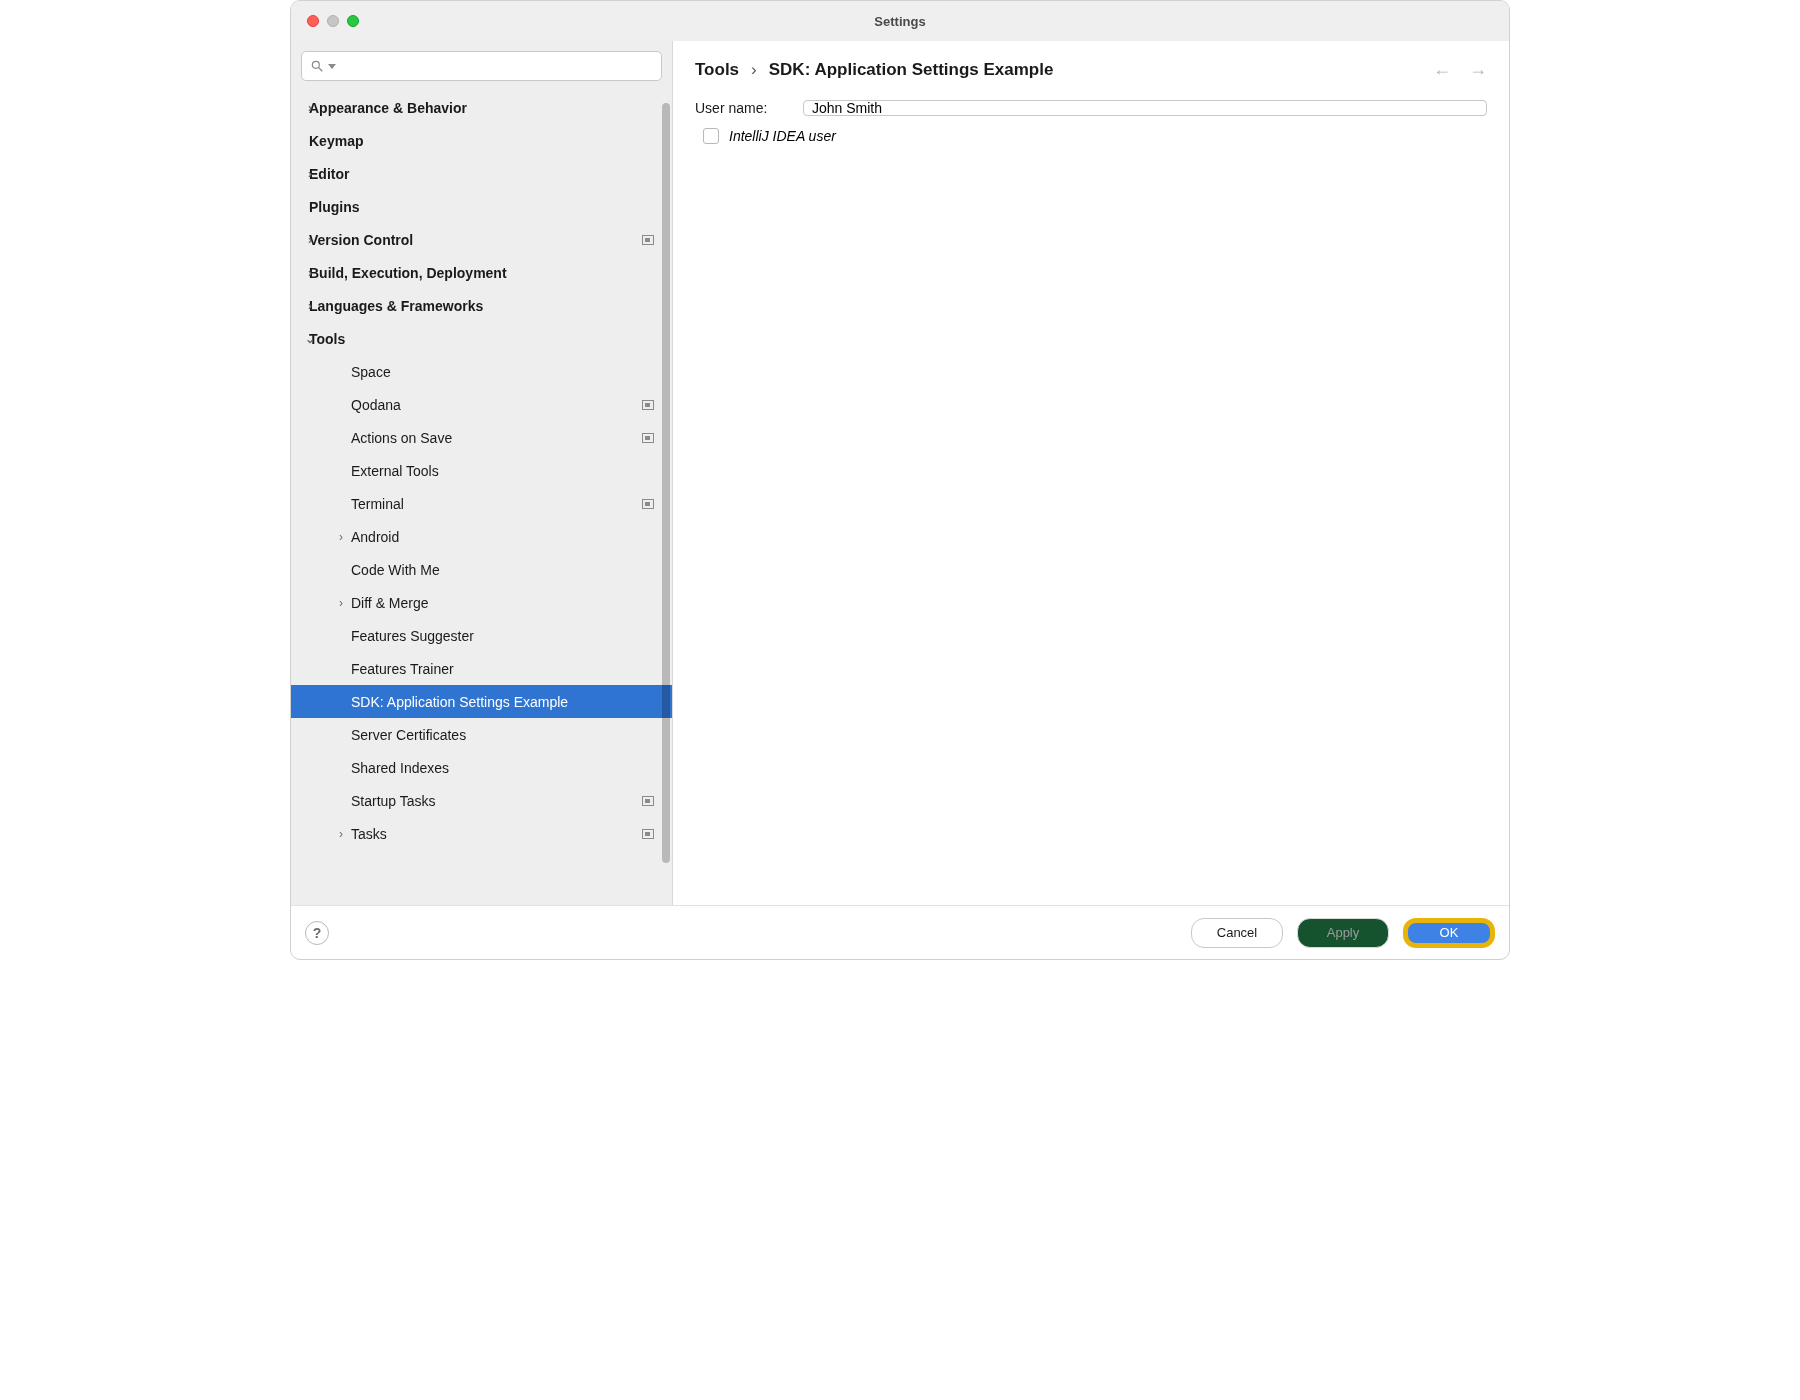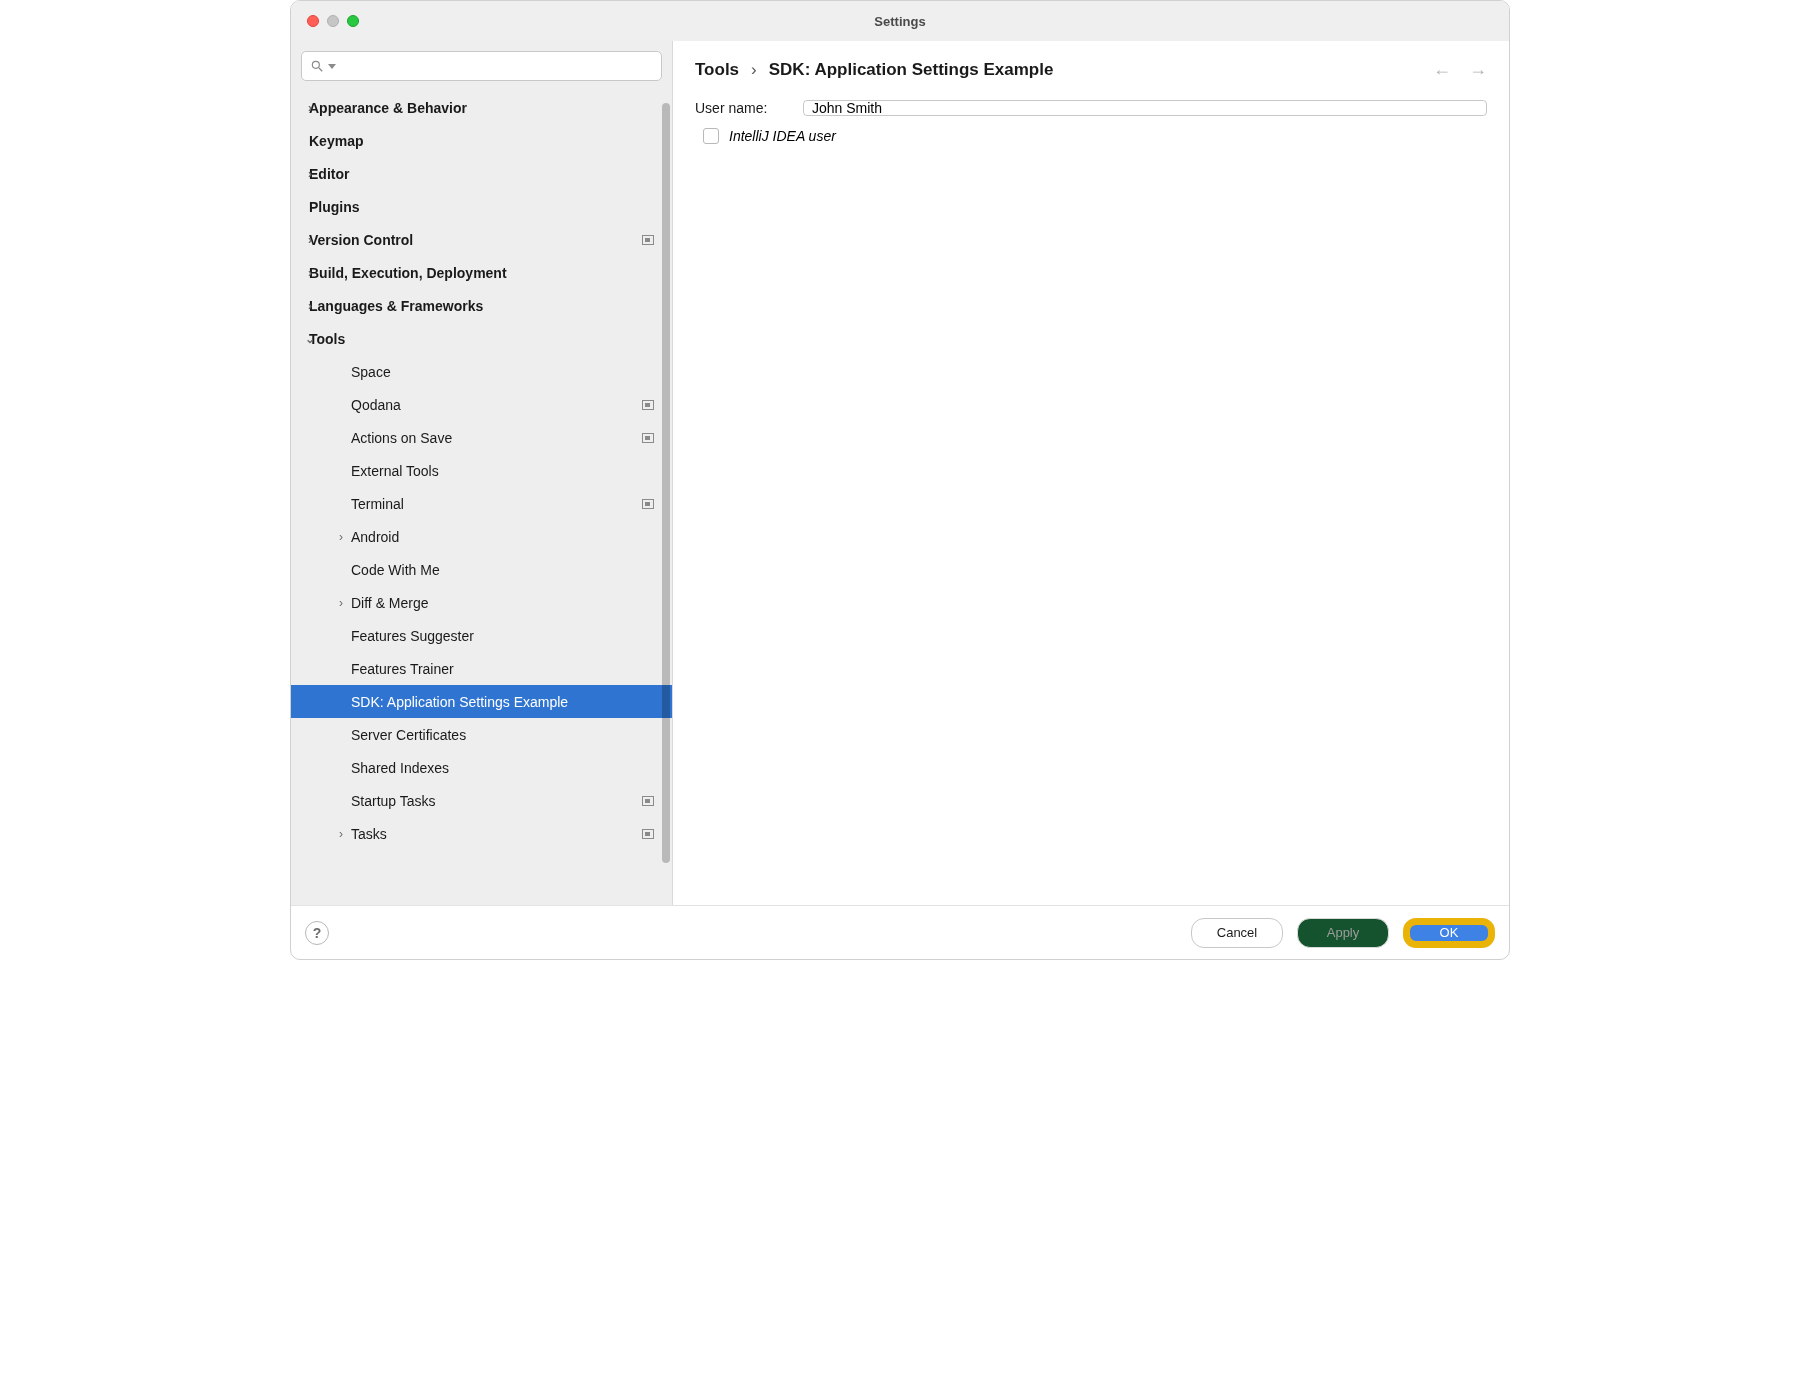--- a/index.html
+++ b/index.html
@@ -236,21 +236,21 @@
     border: 1px solid #c8c8c8;
     color: #1a1a1a;
   }
   .btn.disabled {
     background: #14532d;
     border: 1px solid #dadada;
     color: #9c9c9c;
   }
   .btn.primary {
     background: #3e82e6;
-    border: 7px solid #eab308;
+    border: 5px solid #eab308;
     color: #fff;
     font-weight: 500;
   }
 </style>
 </head>
 <body>
 
 <div class="window">
 
   <div class="titlebar">

